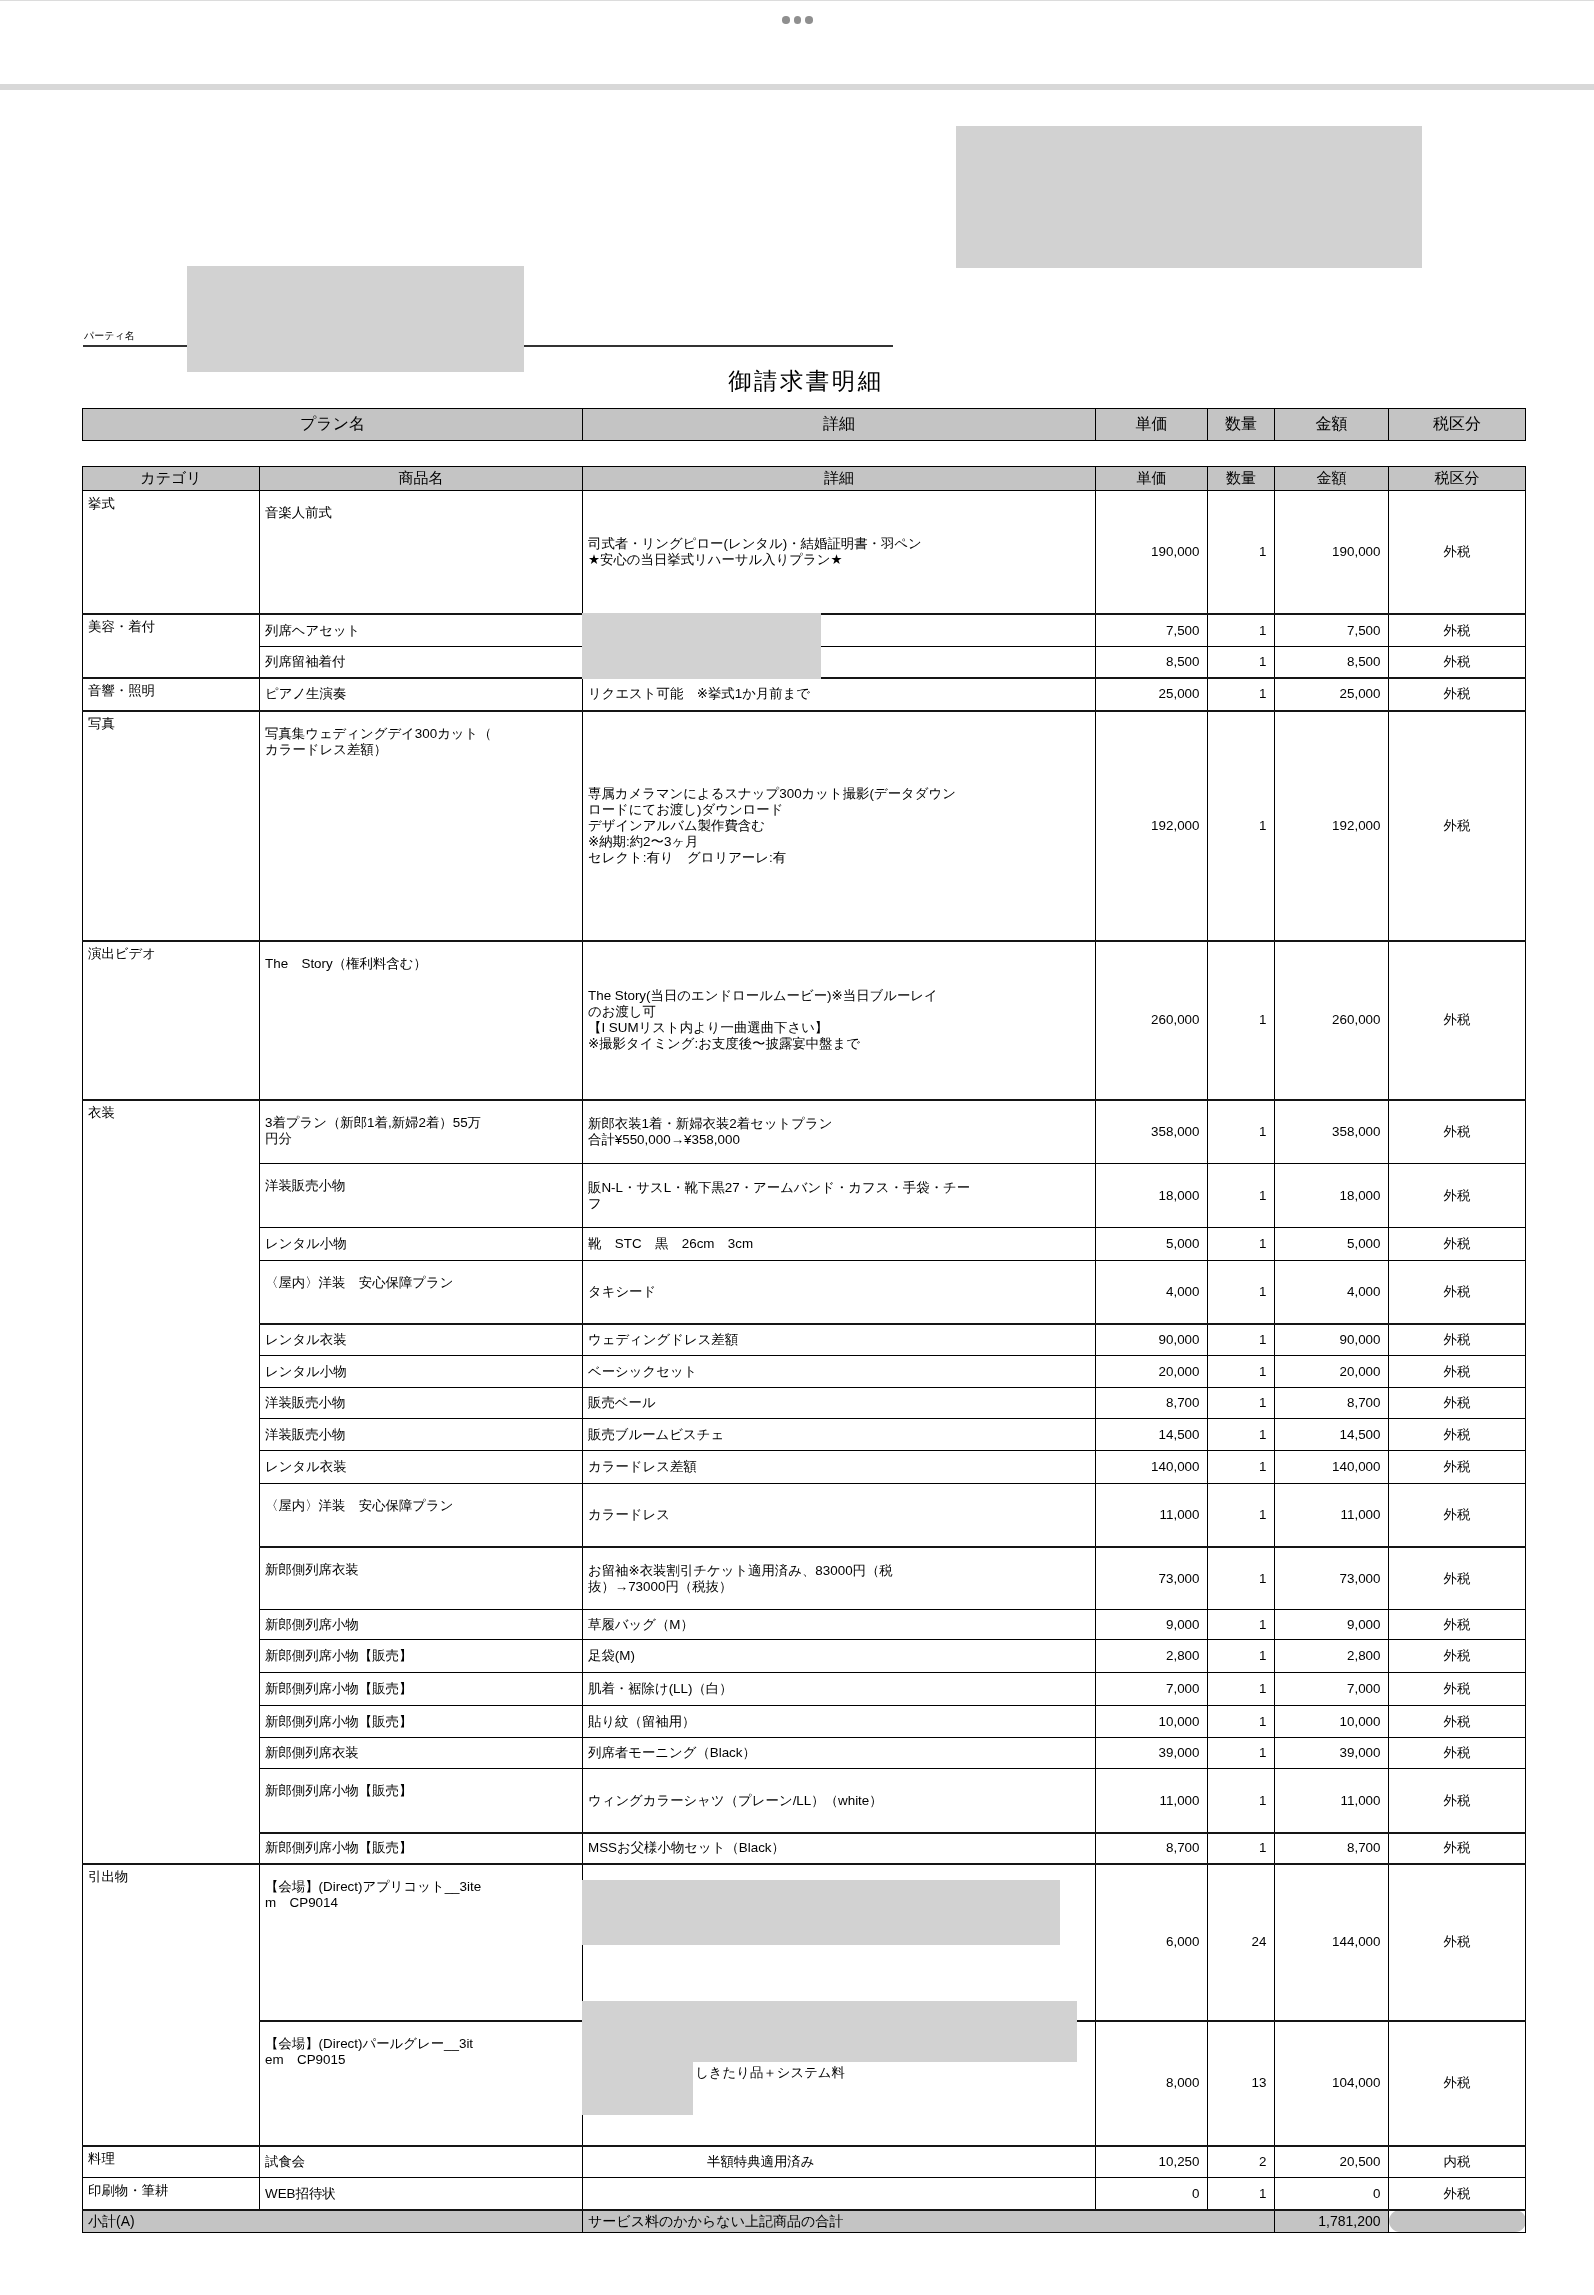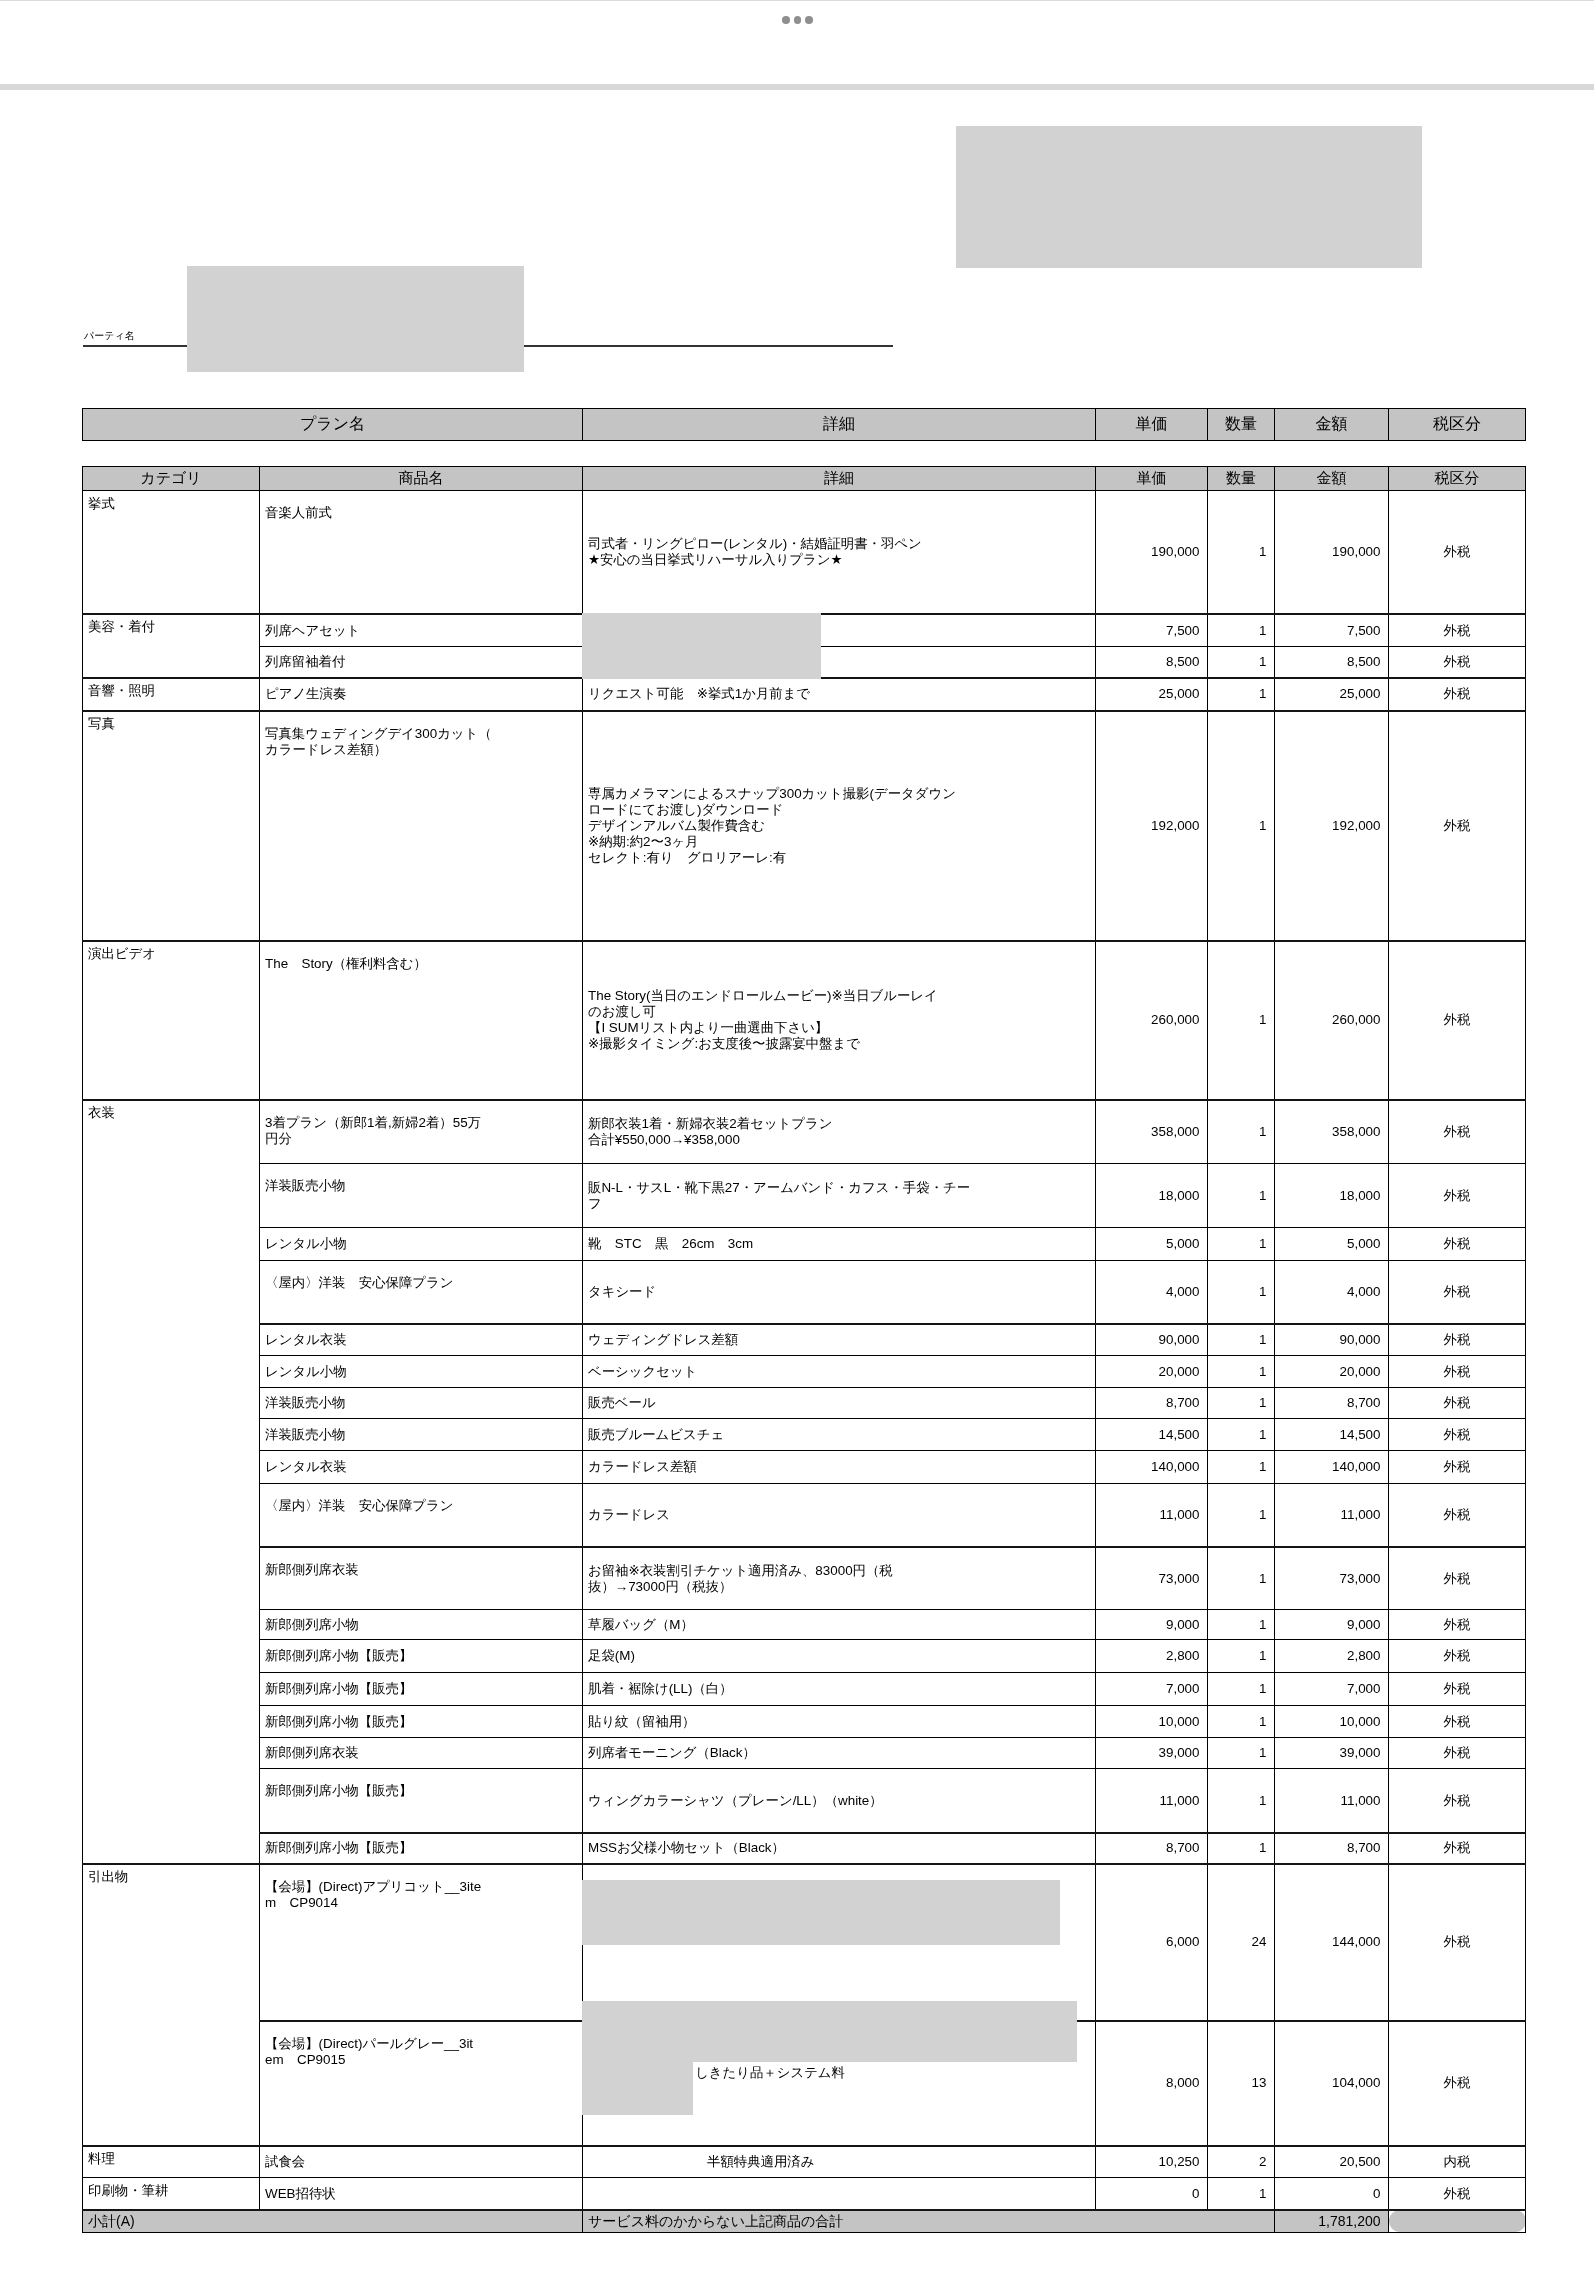--- a/index.html
+++ b/index.html
@@ -48,20 +48,21 @@
     <div class="dots">
       <span class="dot"></span>
       <span class="dot"></span>
       <span class="dot"></span>
     </div>
   </div>
   <div class="pageband"></div>
 
   <div class="party-label">パーティ名</div>
   <div class="party-line"></div>
+  <div class="doc-title">御請求書明細</div>
 
   <table class="plan-table">
     <colgroup>
       <col style="width:500px">
         <col style="width:513px">
         <col style="width:112px">
       <col style="width:67px">
         <col style="width:114px">
         <col style="width:137px">
     </colgroup>

